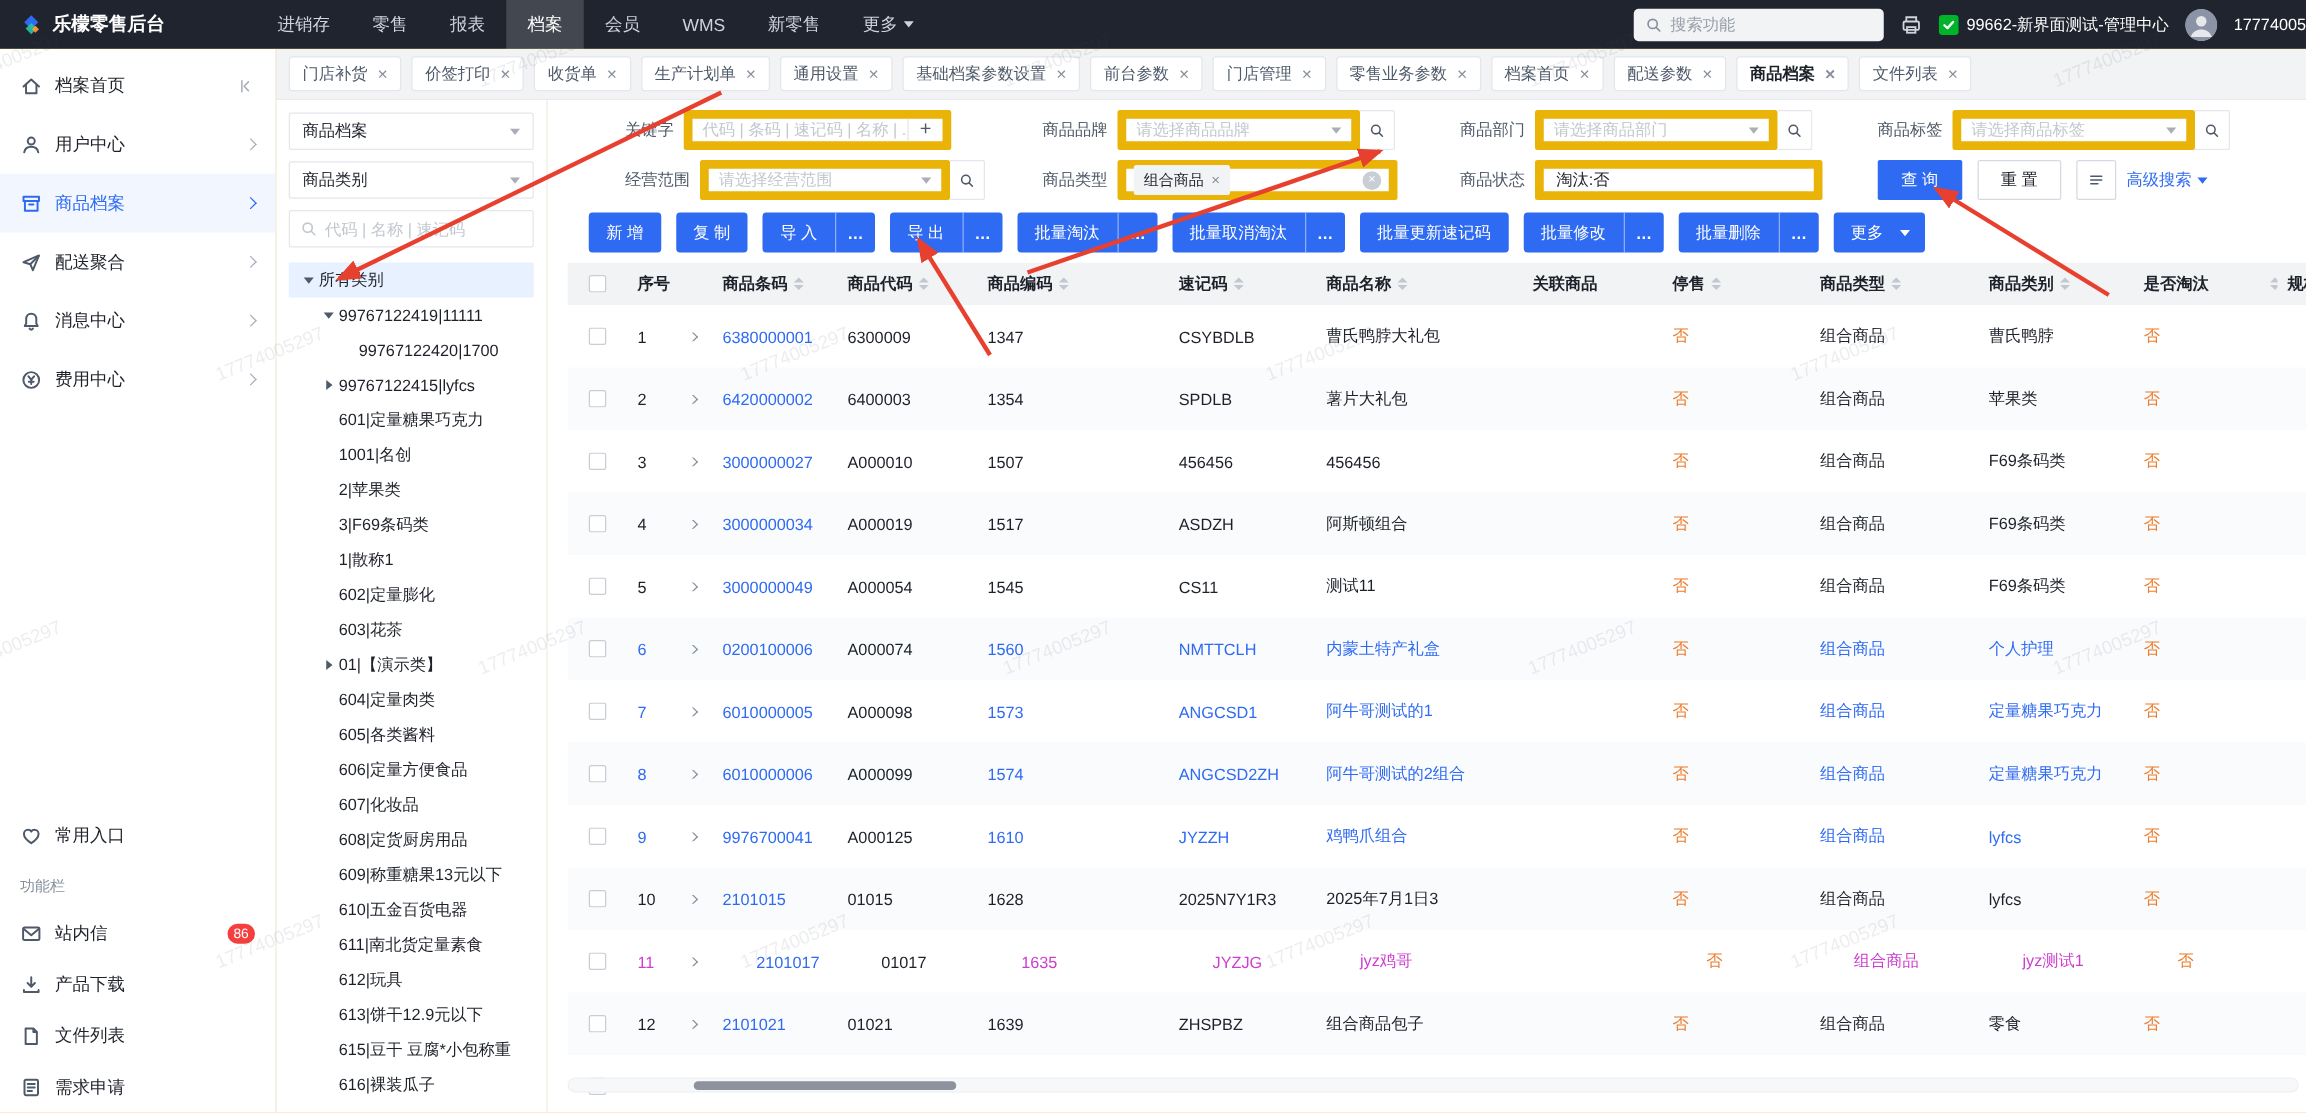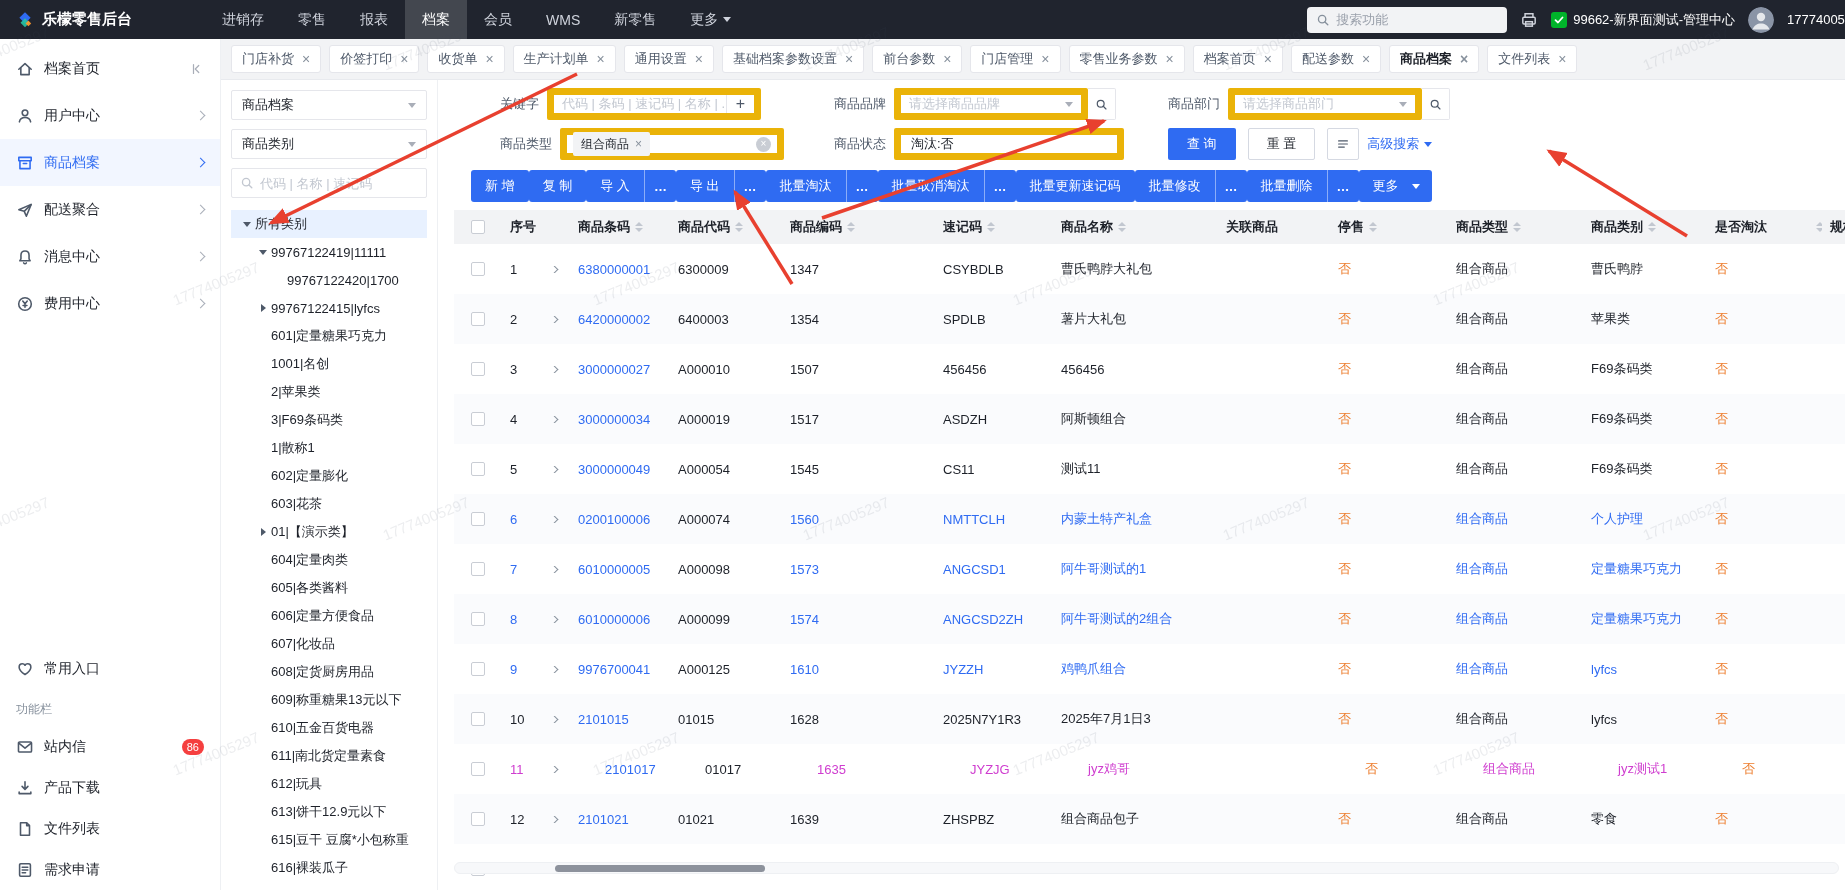--- a/index.html
+++ b/index.html
@@ -86,21 +86,21 @@
   .f-actions { display:flex; align-items:center; }
   .btn { height:32px; border-radius:2px; display:inline-flex; align-items:center; justify-content:center; padding:0 18px; font-size:13px; cursor:pointer; border:1px solid transparent; font-family:inherit; white-space:nowrap; }
   .btn-primary { background:var(--primary); color:#fff; }
   .btn-plain { background:#fff; border-color:#d5d9e2; color:#1d2129; }
   .icon-btn { width:32px; padding:0; color:#4e5969; }
   .f-actions .btn { margin-right:12px; }
   .f-actions .icon-btn { margin-right:8px; }
   .adv { color:var(--primary); display:flex; align-items:center; cursor:pointer; white-space:nowrap; }
 
   
-  .toolbar { display:flex; align-items:center; padding:2px 0 12px 33px; }
+  .toolbar { display:flex; align-items:center; gap:12px; padding:2px 0 12px 33px; }
   .tbtn { display:inline-flex; align-items:stretch; background:var(--primary); color:#fff; border-radius:3px; overflow:hidden; cursor:pointer; height:32px; flex:none; }
   .tbtn .lbl { display:flex; align-items:center; padding:0 14px; white-space:nowrap; }
   .tbtn .dots { display:flex; align-items:center; padding:0 9px; border-left:1px solid rgba(255,255,255,.45); font-weight:700; }
   .tbtn .lbl-caret { display:flex; align-items:center; padding-right:12px; margin-left:-6px; }
 
   
   .table { position:absolute; left:16px; top:130px; right:0; bottom:14px; overflow:hidden; }
   .thead { display:flex; align-items:center; background:#f2f3f5; height:34px; font-weight:700; color:#1d2129; }
   .th, .td { flex:none; padding:0 8px; white-space:nowrap; overflow:hidden; display:flex; align-items:center; }
   .sort { display:inline-flex; flex-direction:column; gap:2px; margin-left:5px; }
@@ -532,22 +532,48 @@
             <span class="ph">请选择商品部门</span>
             <i class="tri tri-gray"></i>
           </div>
           <span class="qbtn">
               <svg width="13" height="13" viewBox="0 0 16 16" fill="none" stroke="currentColor" stroke-width="1.5" stroke-linecap="round">
                 <circle cx="7" cy="7" r="4.2"></circle>
                 <path d="M10.2 10.2 13.5 13.5"></path>
               </svg>
             </span>
         </div>
+        <div class="f-group">
+          <span class="f-label">商品标签</span>
+          <div class="inp select">
+            <span class="ph">请选择商品标签</span>
+            <i class="tri tri-gray"></i>
+          </div>
+          <span class="qbtn">
+              <svg width="13" height="13" viewBox="0 0 16 16" fill="none" stroke="currentColor" stroke-width="1.5" stroke-linecap="round">
+                <circle cx="7" cy="7" r="4.2"></circle>
+                <path d="M10.2 10.2 13.5 13.5"></path>
+              </svg>
+            </span>
+        </div>
       </div>
       <div class="f-row">
+        <div class="f-group">
+          <span class="f-label">经营范围</span>
+          <div class="inp select" style="width:200px">
+            <span class="ph">请选择经营范围</span>
+            <i class="tri tri-gray"></i>
+          </div>
+          <span class="qbtn">
+              <svg width="13" height="13" viewBox="0 0 16 16" fill="none" stroke="currentColor" stroke-width="1.5" stroke-linecap="round">
+                <circle cx="7" cy="7" r="4.2"></circle>
+                <path d="M10.2 10.2 13.5 13.5"></path>
+              </svg>
+            </span>
+        </div>
         <div class="f-group">
           <span class="f-label">商品类型</span>
           <div class="inp typebox">
             <span class="tag">
               <span>组合商品</span>
               <span class="x">×</span>
             </span>
             <span class="clear">×</span>
           </div>
         </div>

